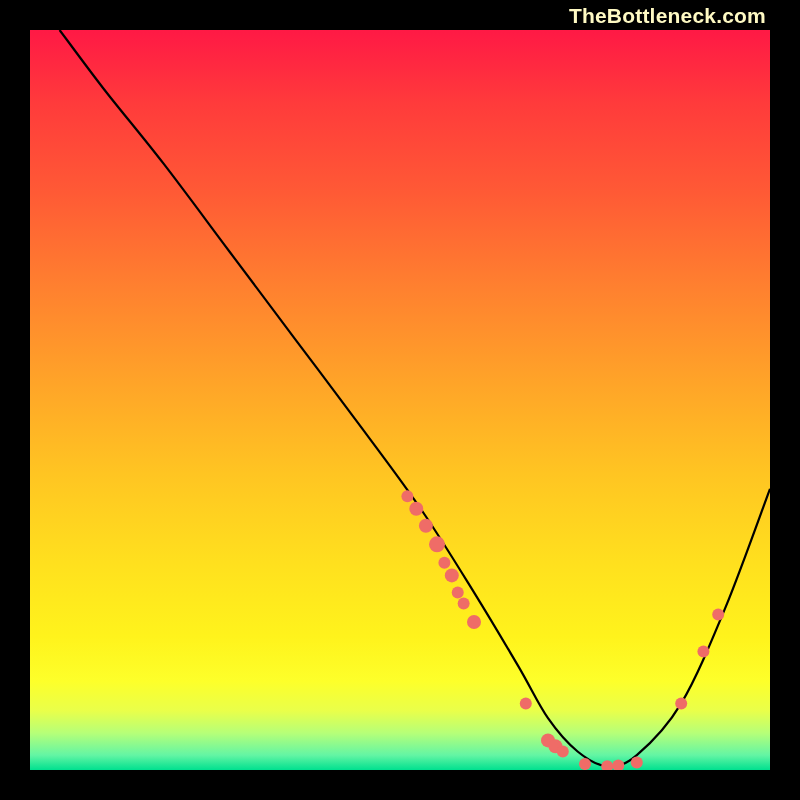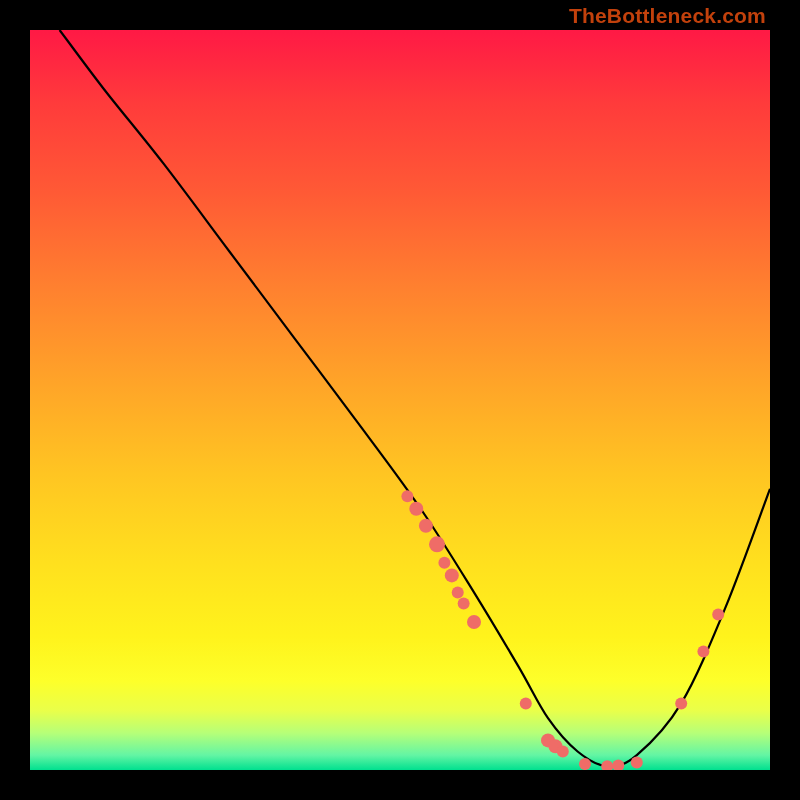--- a/index.html
+++ b/index.html
@@ -37,21 +37,21 @@
       #e9ff4a 92%,
       #b6ff78 95%,
       #63f5a4 98%,
       #00e08f 100%
     );
   }
   .watermark {
     position: absolute;
     top: 4px;
     right: 34px;
-    color: #c2410c;
+    color: #fef9c3;
     font-size: 21px;
     font-weight: 600;
     letter-spacing: 0.2px;
     z-index: 10;
   }
   svg.curve {
     position: absolute;
     left: 30px;
     top: 30px;
     width: 740px;

